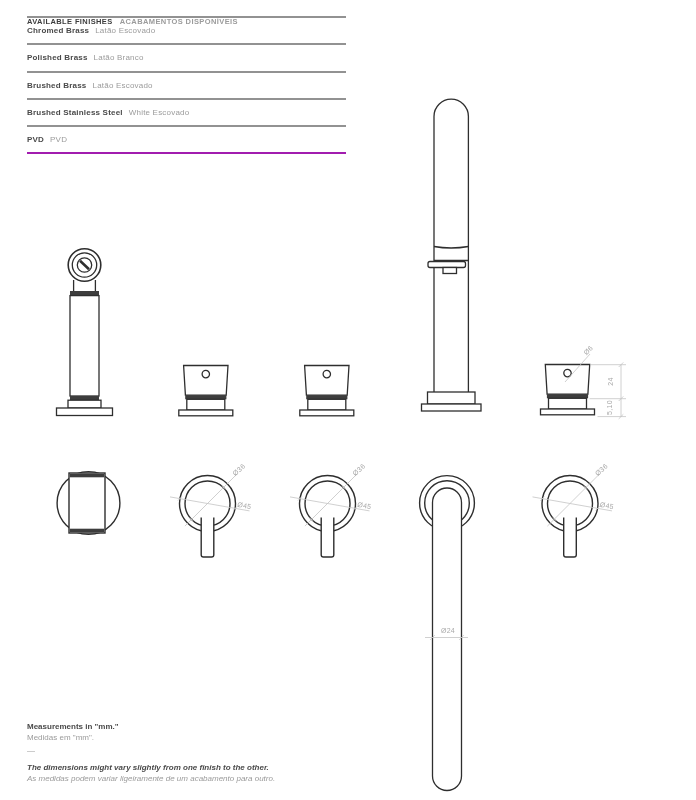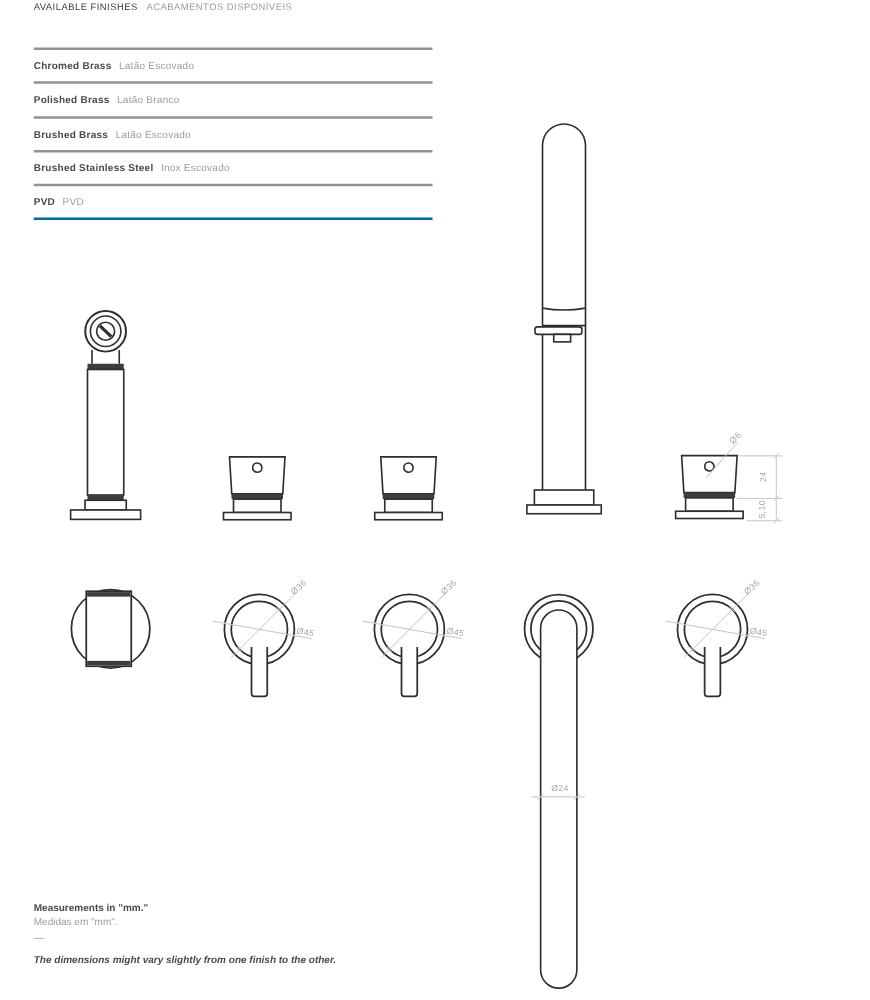--- a/index.html
+++ b/index.html
@@ -1,23 +1,23 @@
 <!DOCTYPE html>
 <html><head>
 <meta charset="utf-8">
 <style>
   html,body{margin:0;padding:0;}
   body{
     width:696px;height:800px;background:#ffffff;position:relative;overflow:hidden;
     font-family:"Liberation Sans",sans-serif;color:#4a4a4a;
   }
-  .title-row{position:absolute;left:27px;top:1px;font-size:7.5px;font-weight:normal;letter-spacing:.4px;white-space:nowrap;}
+  .title-row{position:absolute;left:27px;top:17px;font-size:7.5px;font-weight:bold;letter-spacing:.4px;white-space:nowrap;}
   .title-en{color:#3d3d3d;margin-right:7px;}
   .title-pt{color:#9b9b9b;}
-  .finishes{position:absolute;left:27px;top:38px;width:319px;border-bottom:2px solid #0369a1;}
+  .finishes{position:absolute;left:27px;top:16px;width:319px;border-bottom:2px solid #a21caf;}
   .finish-row{border-top:2px solid #929292;height:25.3px;display:flex;align-items:center;white-space:nowrap;}
   .finish-en{font-weight:bold;font-size:8px;color:#4a4a4a;letter-spacing:.2px;margin-right:6px;}
   .finish-pt{font-size:8px;color:#9b9b9b;letter-spacing:.2px;}
   .drawings{position:absolute;left:0;top:0;}
   .foot{position:absolute;left:27px;font-size:8px;line-height:10.5px;white-space:nowrap;}
   .foot .en{font-weight:bold;color:#4a4a4a;}
   .foot .pt{color:#9b9b9b;}
   .f1{top:722px;}
   .dash{top:746px;color:#9b9b9b;}
   .f2{top:763px;font-style:italic;}
@@ -40,21 +40,21 @@
     <div class="finish-row">
       <span class="finish-en">Polished Brass</span>
       <span class="finish-pt">Latão Branco</span>
     </div>
     <div class="finish-row">
       <span class="finish-en">Brushed Brass</span>
       <span class="finish-pt">Latão Escovado</span>
     </div>
     <div class="finish-row">
       <span class="finish-en">Brushed Stainless Steel</span>
-      <span class="finish-pt">Inox Escovado</span>
+      <span class="finish-pt">White Escovado</span>
     </div>
     <div class="finish-row">
       <span class="finish-en">PVD</span>
       <span class="finish-pt">PVD</span>
     </div>
   </div>
 
   <svg class="drawings" width="696" height="800" viewBox="0 0 696 800">
     <defs>
       <g id="handle-side">
@@ -181,15 +181,16 @@
     </g>
   </svg>
 
   <div class="foot f1">
     <div class="en">Measurements in "mm."</div>
     <div class="pt">Medidas em "mm".</div>
   </div>
   <div class="foot dash">—</div>
   <div class="foot f2">
     <div class="en">The dimensions might vary slightly from one finish to the other.</div>
+    <div class="pt">As medidas podem variar ligeiramente de um acabamento para outro.</div>
   </div>
 
 </div>
 
 </body></html>

